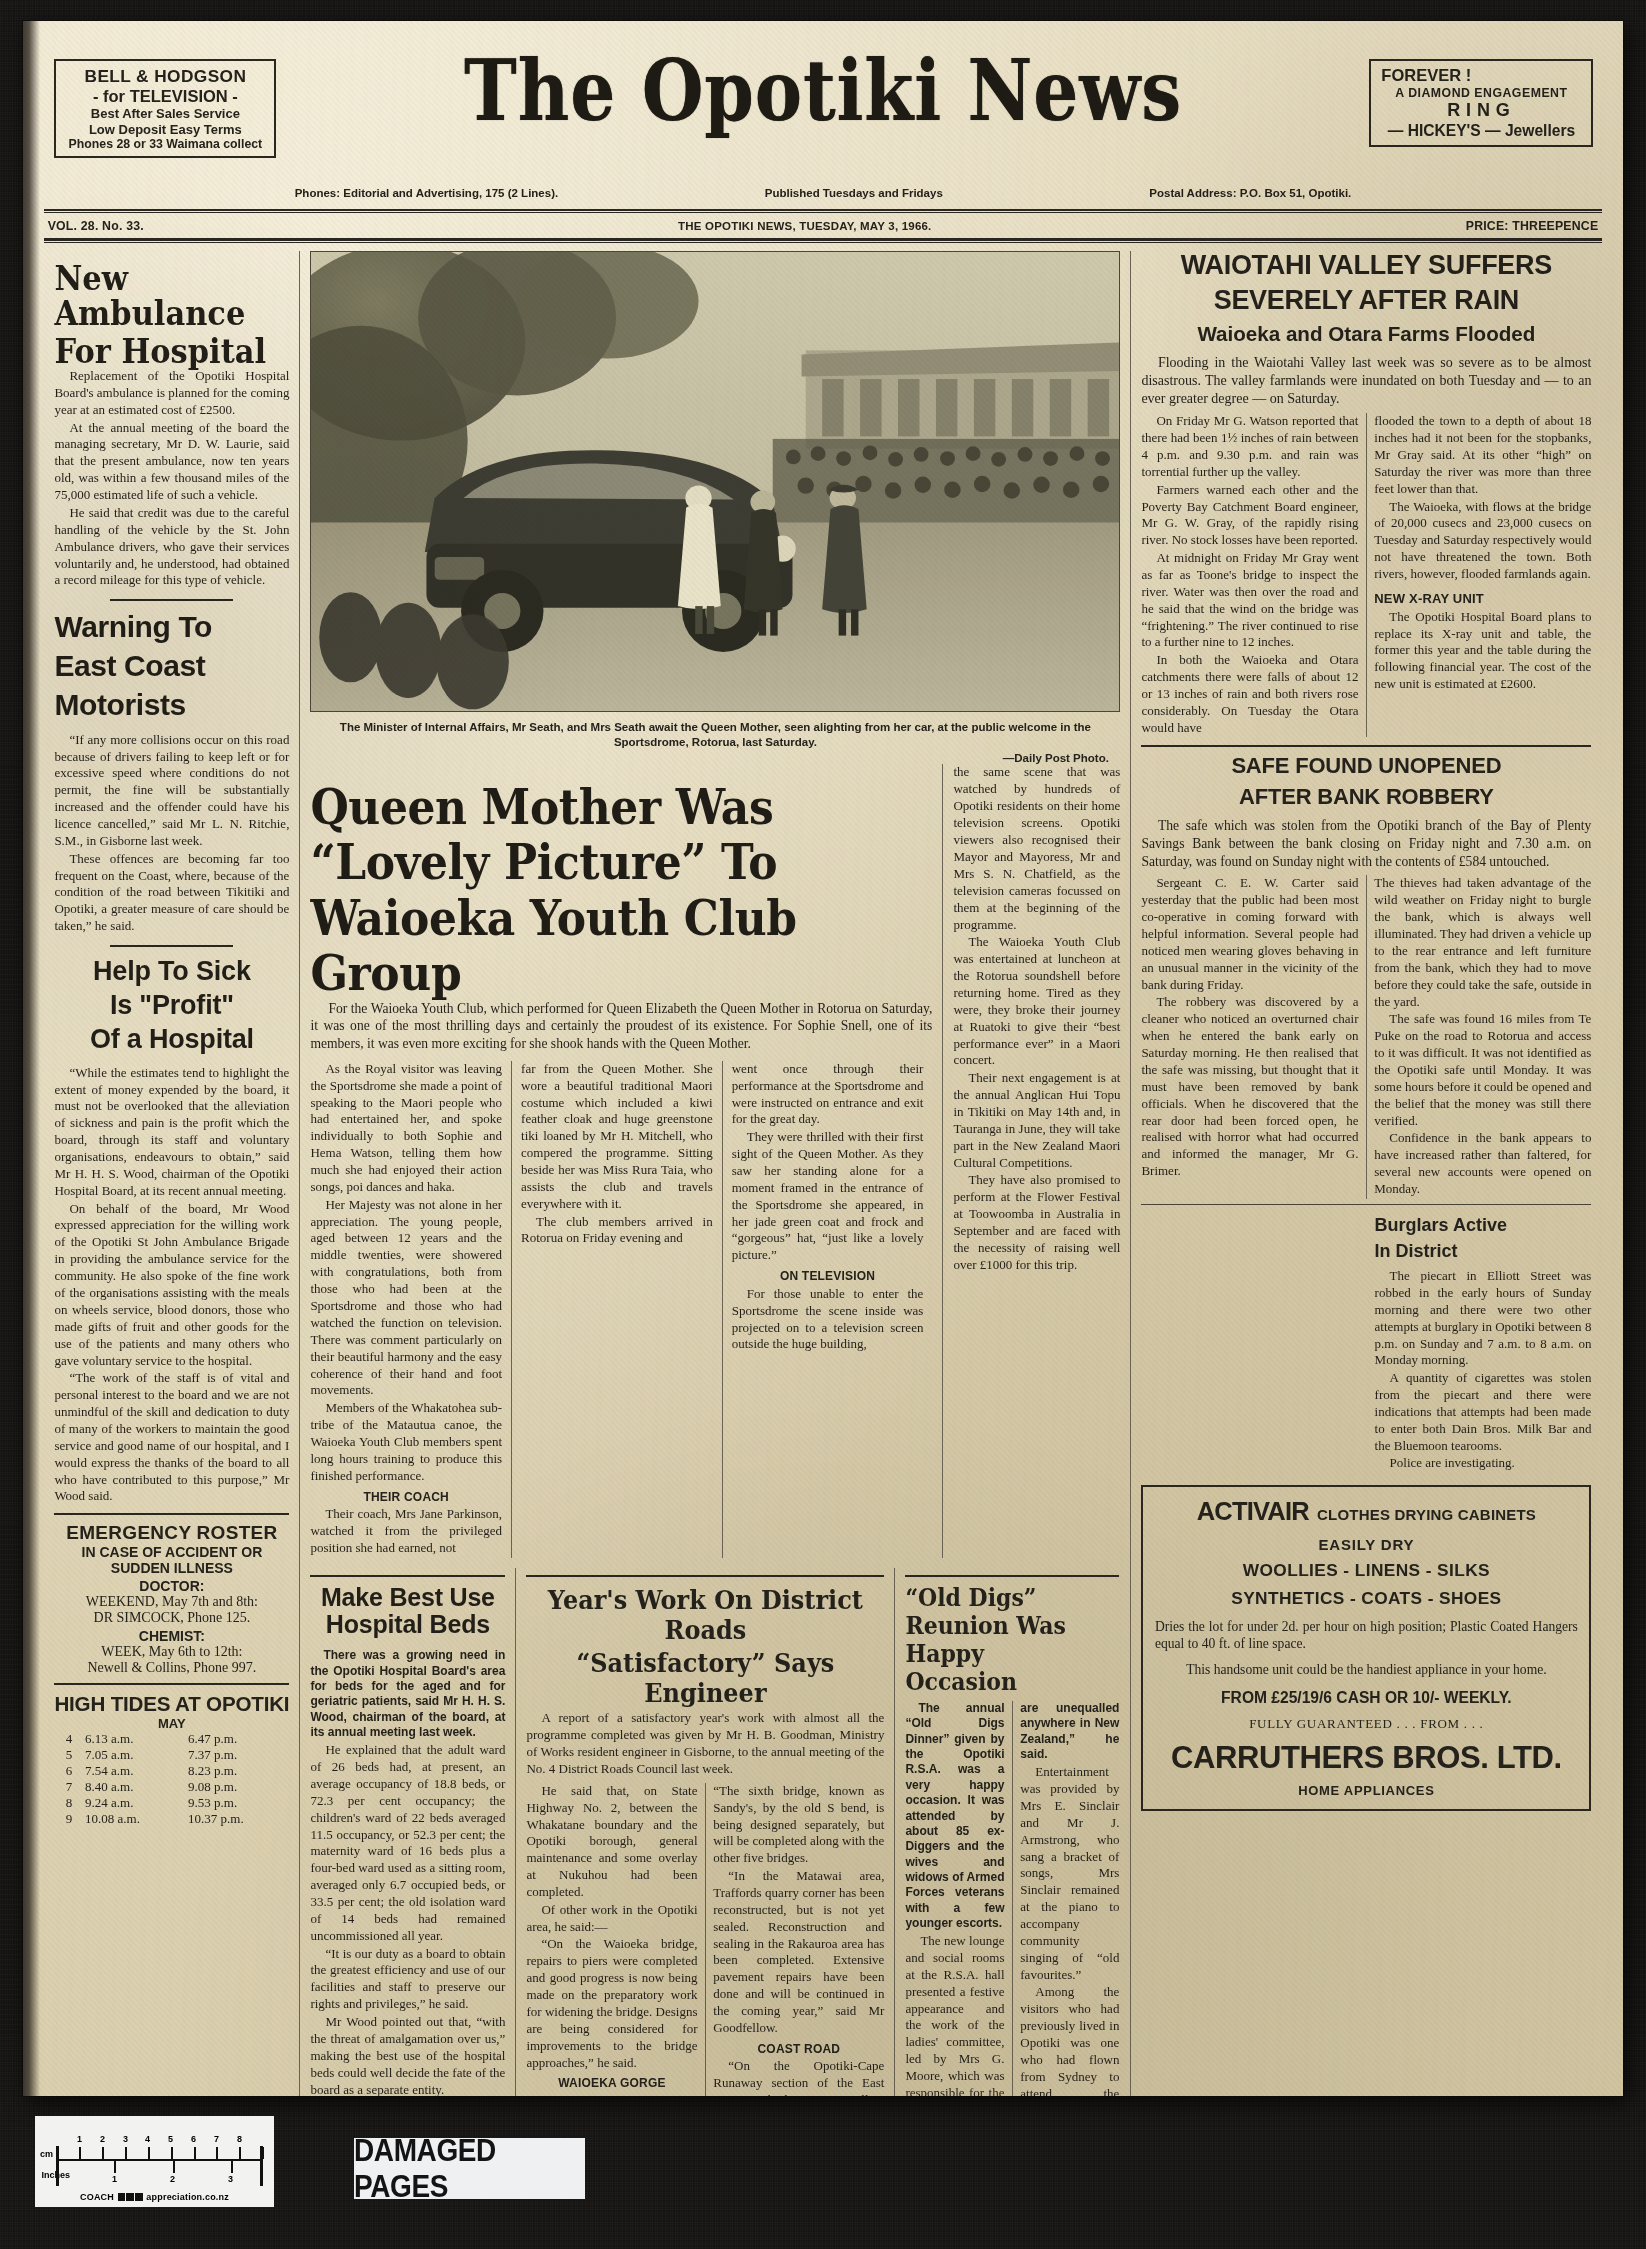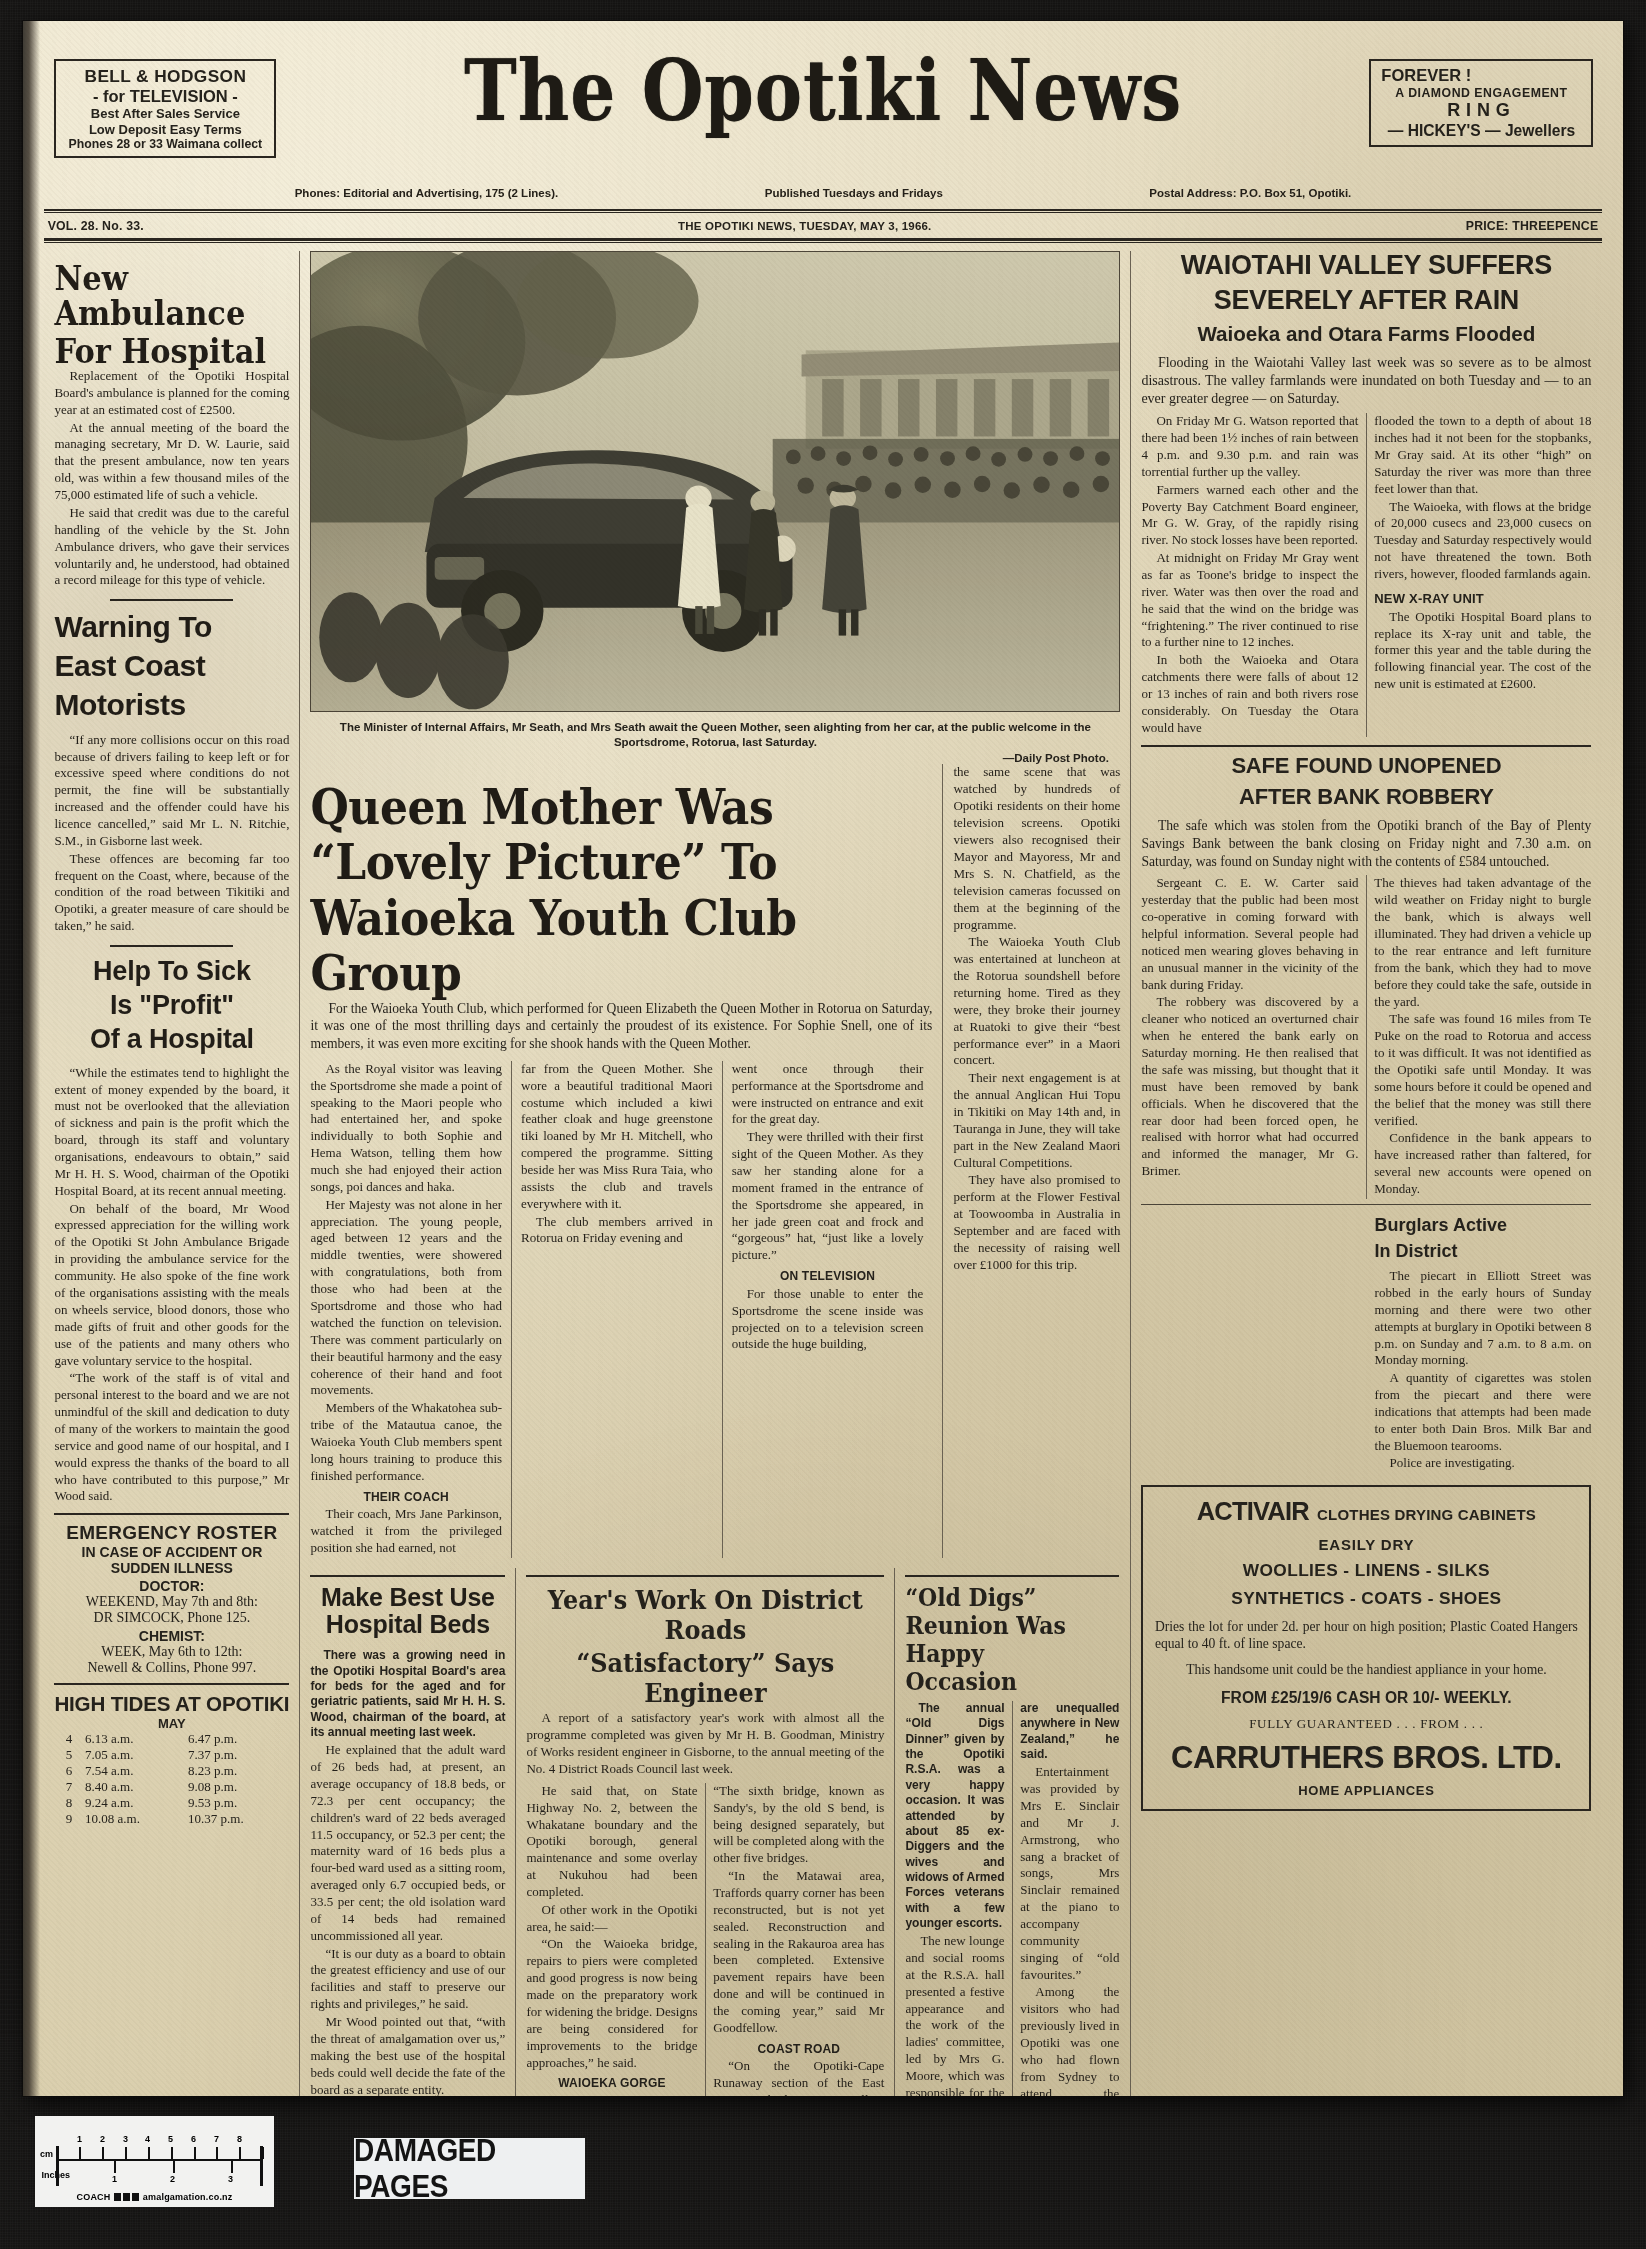--- a/index.html
+++ b/index.html
@@ -646,20 +646,20 @@
       <div class="tick" style="left: 79px; top: 45px; height: 11.5px;"></div>
       <div class="num" style="left: 77px; top: 58px;">1</div>
       <div class="tick" style="left: 138px; top: 45px; height: 11.5px;"></div>
       <div class="num" style="left: 135px; top: 58px;">2</div>
       <div class="tick" style="left: 196px; top: 45px; height: 11.5px;"></div>
       <div class="num" style="left: 193px; top: 58px;">3</div>
     </div>
   <div class="brand">
     <span>COACH</span>
     <span class="sq"></span><span class="sq"></span><span class="sq"></span>
-    <span>amalgamation.co.nz</span>
+    <span>appreciation.co.nz</span>
   </div>
 </div>
 
 <div class="damaged">
   <span>DAMAGED PAGES</span>
 </div>
 
 
 </body></html>

